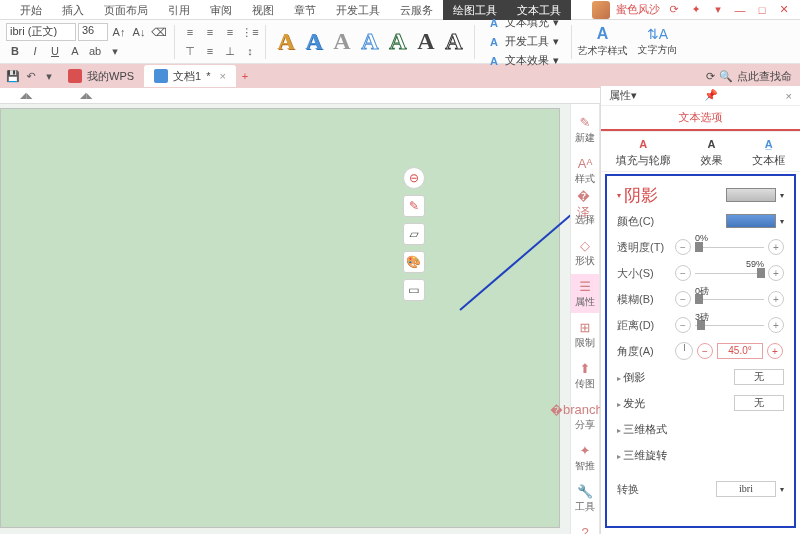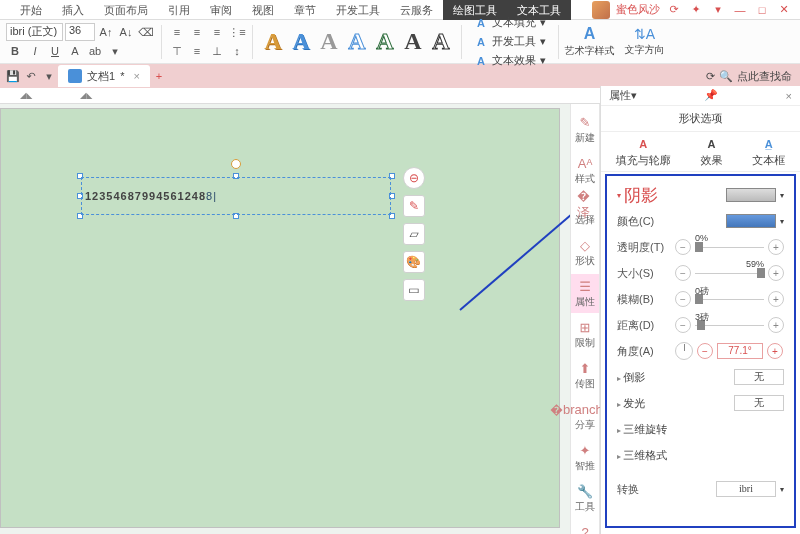--- a/index.html
+++ b/index.html
@@ -93,21 +93,21 @@
     <span class="winbtn">▾</span>
     <span class="winbtn">—</span>
     <span class="winbtn">□</span>
     <span class="winbtn">✕</span>
   </div>
 </div>
 
 <div class="toolbar">
   <div class="fontbox">
     <div class="fontrow">
-      <div class="fontsel" style="width:57px">ibri (正文)</div>
+      <div class="fontsel" style="width:70px">ibri (正文)</div>
       <div class="fontsel" style="width:30px">36</div>
       <span class="tb-btn">A↑</span>
       <span class="tb-btn">A↓</span>
       <span class="tb-btn">⌫</span>
     </div>
     <div class="fontrow">
       <span class="tb-btn" style="font-weight:bold">B</span>
       <span class="tb-btn" style="font-style:italic">I</span>
       <span class="tb-btn" style="text-decoration:underline">U</span>
       <span class="tb-btn">A</span>
@@ -166,20 +166,24 @@
   <div style="display:flex;flex-direction:column;align-items:center;gap:1px;cursor:pointer;margin-left:8px">
     <span style="color:#4a90d9;font-size:14px">⇅A</span>
     <span style="font-size:10px">文字方向</span>
   </div>
 </div>
 
 <div class="doctabs">
   <span class="tb-btn" style="color:#d85050">💾</span>
   <span class="tb-btn">↶</span>
   <span class="tb-btn">▾</span>
+  <div class="doctab">
+      <div class="ico w"></div>
+      <span>我的WPS</span>
+    </div>
   <div class="doctab on">
       <div class="ico"></div>
       <span>文档1</span>
       <span>*</span>
       <span class="x">×</span>
     </div>
   <span class="tb-btn" style="color:#d85050">+</span>
   <div class="searchhint">
     <span>⟳</span>
     <span>🔍</span>
@@ -187,35 +191,20 @@
   </div>
 </div>
 
 <div class="ruler">
   <div class="tick" style="left:20px">◢◣</div>
   <div class="tick" style="left:80px">◢◣</div>
 </div>
 
 <div class="workarea">
   <div class="page">
-    <div class="textbox">
-      <div class="rot"></div>
-      <div class="handle" style="left:-4px;top:-4px"></div>
-      <div class="handle" style="left:50%;top:-4px;margin-left:-3px"></div>
-      <div class="handle" style="right:-4px;top:-4px"></div>
-      <div class="handle" style="left:-4px;top:50%;margin-top:-3px"></div>
-      <div class="handle" style="right:-4px;top:50%;margin-top:-3px"></div>
-      <div class="handle" style="left:-4px;bottom:-4px"></div>
-      <div class="handle" style="left:50%;bottom:-4px;margin-left:-3px"></div>
-      <div class="handle" style="right:-4px;bottom:-4px"></div>
-      <div class="textbox-content">
-          <span>12354687994561248</span>
-          <span style="font-weight:normal;color:#2b4a6b">8|</span>
-        </div>
-    </div>
     <div class="floatbtns">
       <div class="floatbtn" style="color:#d85050;border-radius:50%">⊖</div>
       <div class="floatbtn" style="color:#d85050">✎</div>
       <div class="floatbtn">▱</div>
       <div class="floatbtn">🎨</div>
       <div class="floatbtn">▭</div>
     </div>
   </div>
 </div>
 
@@ -279,21 +268,21 @@
 </div>
 
 <div class="panel">
   <div class="panel-hd">
     <span>属性</span>
       <span>▾</span>
     <span class="pin">📌</span>
     <span class="pin">×</span>
   </div>
   <div class="proptabs">
-    <div class="proptab">形状选项</div>
+    <div class="proptab active">文本选项</div>
   </div>
   <div class="subtabs">
     <div class="subtab">
         <div class="sic" style="color:#d85050">A</div>
         <span>填充与轮廓</span>
       </div>
     <div class="subtab active">
         <div class="sic">A</div>
         <span>效果</span>
       </div>
@@ -367,41 +356,41 @@
             </div>
           </div>
           <div class="spin">+</div>
         </div>
     </div>
     <div class="prow">
         <span class="plabel">角度(A)</span>
       <div class="pctrl">
           <div class="anglewheel"></div>
           <div class="spin" style="border-color:#e9a0a0;color:#d85050">−</div>
-          <div class="valbox" style="border-color:#e9a0a0;color:#d85050">77.1°</div>
+          <div class="valbox" style="border-color:#e9a0a0;color:#d85050">45.0°</div>
           <div class="spin" style="border-color:#e9a0a0;color:#d85050">+</div>
         </div>
     </div>
     <div class="prow">
         <span class="collapse">倒影</span>
       <div class="pctrl" style="justify-content:flex-end">
           <div class="nobox">无</div>
         </div>
     </div>
     <div class="prow">
         <span class="collapse">发光</span>
       <div class="pctrl" style="justify-content:flex-end">
           <div class="nobox">无</div>
         </div>
     </div>
     <div class="prow">
+        <span class="collapse">三维格式</span>
+      </div>
+    <div class="prow">
         <span class="collapse">三维旋转</span>
-      </div>
-    <div class="prow">
-        <span class="collapse">三维格式</span>
       </div>
     <div class="prow" style="margin-top:8px">
         <span class="plabel">转换</span>
       <div class="pctrl" style="justify-content:flex-end">
           <div class="nobox" style="width:60px;font-family:cursive">ibri</div>
           <span style="font-size:8px">▾</span>
         </div>
     </div>
   </div>
 </div>

